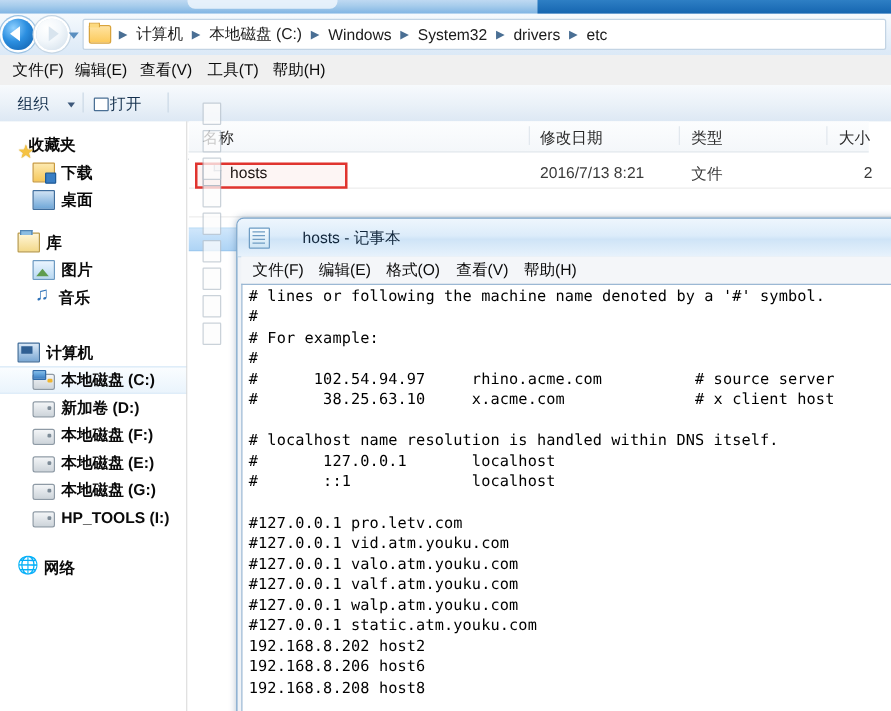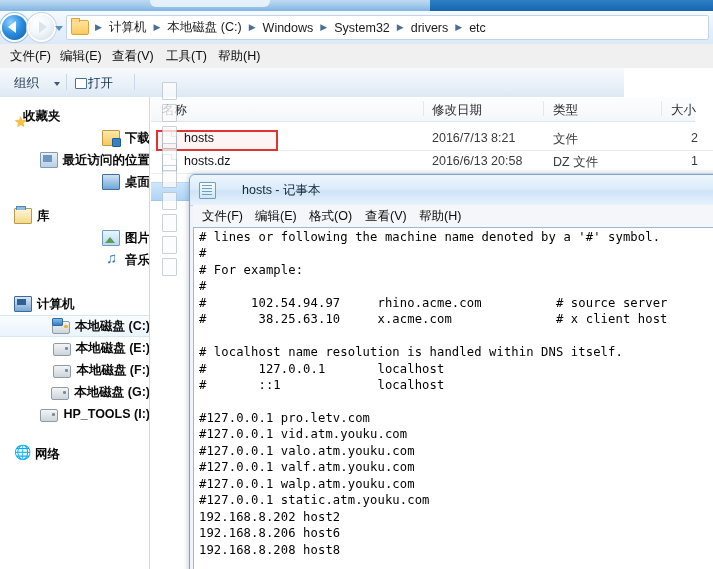--- a/index.html
+++ b/index.html
@@ -86,21 +86,21 @@
   .menubar{
     position:absolute;left:0;top:44px;width:713px;height:24px;
     background:#f0f0f0;
   }
   .menu-item{
     position:absolute;top:4px;font-size:12.5px;color:#0b0b0b;white-space:nowrap;
   }
 
   
   .cmdbar{
-    position:absolute;left:0;top:68px;width:624px;height:29px;
+    position:absolute;left:0;top:68px;width:713px;height:29px;
     background:linear-gradient(to bottom,#f7fafd 0%,#eaf1f8 55%,#dde8f4 100%);
     border-bottom:1px solid #c2d3e3;
   }
   .cmd-organize{position:absolute;left:14px;top:7px;font-size:12.5px;color:#14304d;white-space:nowrap;}
   .cmd-caret{position:absolute;left:54px;top:14px;width:0;height:0;
     border-left:3.5px solid transparent;border-right:3.5px solid transparent;border-top:4px solid #3d587a;}
   .cmd-sep{position:absolute;left:66px;top:6px;width:1px;height:16px;background:#cbd9e6;}
   .cmd-open{position:absolute;left:88px;top:7px;font-size:12.5px;color:#14304d;white-space:nowrap;}
   .cmd-open-ico{position:absolute;left:75px;top:10px;width:10px;height:9px;
     border:1.4px solid #4a6f94;background:#fff;border-radius:1px;}
@@ -109,21 +109,21 @@
 
   
   .navpane{
     position:absolute;left:0;top:97px;width:150px;height:472px;
     background:#ffffff;overflow:hidden;
   }
   .nav-row{
     position:relative;height:22px;display:flex;align-items:center;
     padding-left:14px;box-sizing:border-box;white-space:nowrap;
   }
-  .nav-row.indent{padding-left:26px;justify-content:flex-end;}
+  .nav-row.indent{padding-left:26px;}
   .nav-row.selected{
     background:linear-gradient(to bottom,#fafdff 0%,#eaf4fc 100%);
     border-top:1px solid #d5e8f7;border-bottom:1px solid #d5e8f7;
     height:22px;
   }
   .nav-label{font-size:12.5px;color:#0a0a0a;margin-left:5px;font-weight:bold;}
   .nav-gap{height:12px;}
   .ico{width:16px;height:14px;position:relative;flex:0 0 auto;}
 
   .ico-star{
@@ -327,24 +327,20 @@
       <span class="ico ico-star">
           <span class="star-glyph">★</span>
         </span>
       <span class="nav-label" style="margin-left:9px">收藏夹</span>
     </div>
     <div class="nav-row indent">
       <span class="ico ico-dl"></span>
       <span class="nav-label">下载</span>
     </div>
     <div class="nav-row indent">
-      <span class="ico ico-recent"></span>
-      <span class="nav-label">最近访问的位置</span>
-    </div>
-    <div class="nav-row indent">
       <span class="ico ico-desktop"></span>
       <span class="nav-label">桌面</span>
     </div>
 
     <div class="nav-gap"></div>
 
     <div class="nav-row">
       <span class="ico ico-lib"></span>
       <span class="nav-label">库</span>
     </div>
@@ -365,25 +361,29 @@
     <div class="nav-row">
       <span class="ico ico-computer"></span>
       <span class="nav-label">计算机</span>
     </div>
     <div class="nav-row indent selected">
       <span class="ico ico-drive-c"></span>
       <span class="nav-label">本地磁盘 (C:)</span>
     </div>
     <div class="nav-row indent">
       <span class="ico ico-drive"></span>
-      <span class="nav-label">本地磁盘 (E:)</span>
+      <span class="nav-label">新加卷 (D:)</span>
     </div>
     <div class="nav-row indent">
       <span class="ico ico-drive"></span>
       <span class="nav-label">本地磁盘 (F:)</span>
+    </div>
+    <div class="nav-row indent">
+      <span class="ico ico-drive"></span>
+      <span class="nav-label">本地磁盘 (E:)</span>
     </div>
     <div class="nav-row indent">
       <span class="ico ico-drive"></span>
       <span class="nav-label">本地磁盘 (G:)</span>
     </div>
     <div class="nav-row indent">
       <span class="ico ico-drive"></span>
       <span class="nav-label">HP_TOOLS (I:)</span>
     </div>
 
@@ -418,27 +418,20 @@
       <span class="file-ico corner"></span>
       <span class="fname">hosts</span>
       <span class="fdate">2016/7/13 8:21</span>
       <span class="ftype">文件</span>
       <span class="fsize">2</span>
     </div>
     <div class="row-hair" style="top:53px"></div>
 
     <div class="red-box"></div>
 
-    <div class="frow" style="top:54px">
-      <span class="file-ico corner"></span>
-      <span class="fname">hosts.dz</span>
-      <span class="fdate">2016/6/13 20:58</span>
-      <span class="ftype">DZ 文件</span>
-      <span class="fsize">1</span>
-    </div>
     <div class="row-hair" style="top:76px"></div>
   </div>
 
   <div class="sel-strip"></div>
 
   <div class="ghost-ico" style="top:82px"></div>
   <div class="ghost-ico" style="top:104px"></div>
   <div class="ghost-ico" style="top:126px"></div>
   <div class="ghost-ico" style="top:148px"></div>
   <div class="ghost-ico" style="top:170px"></div>

